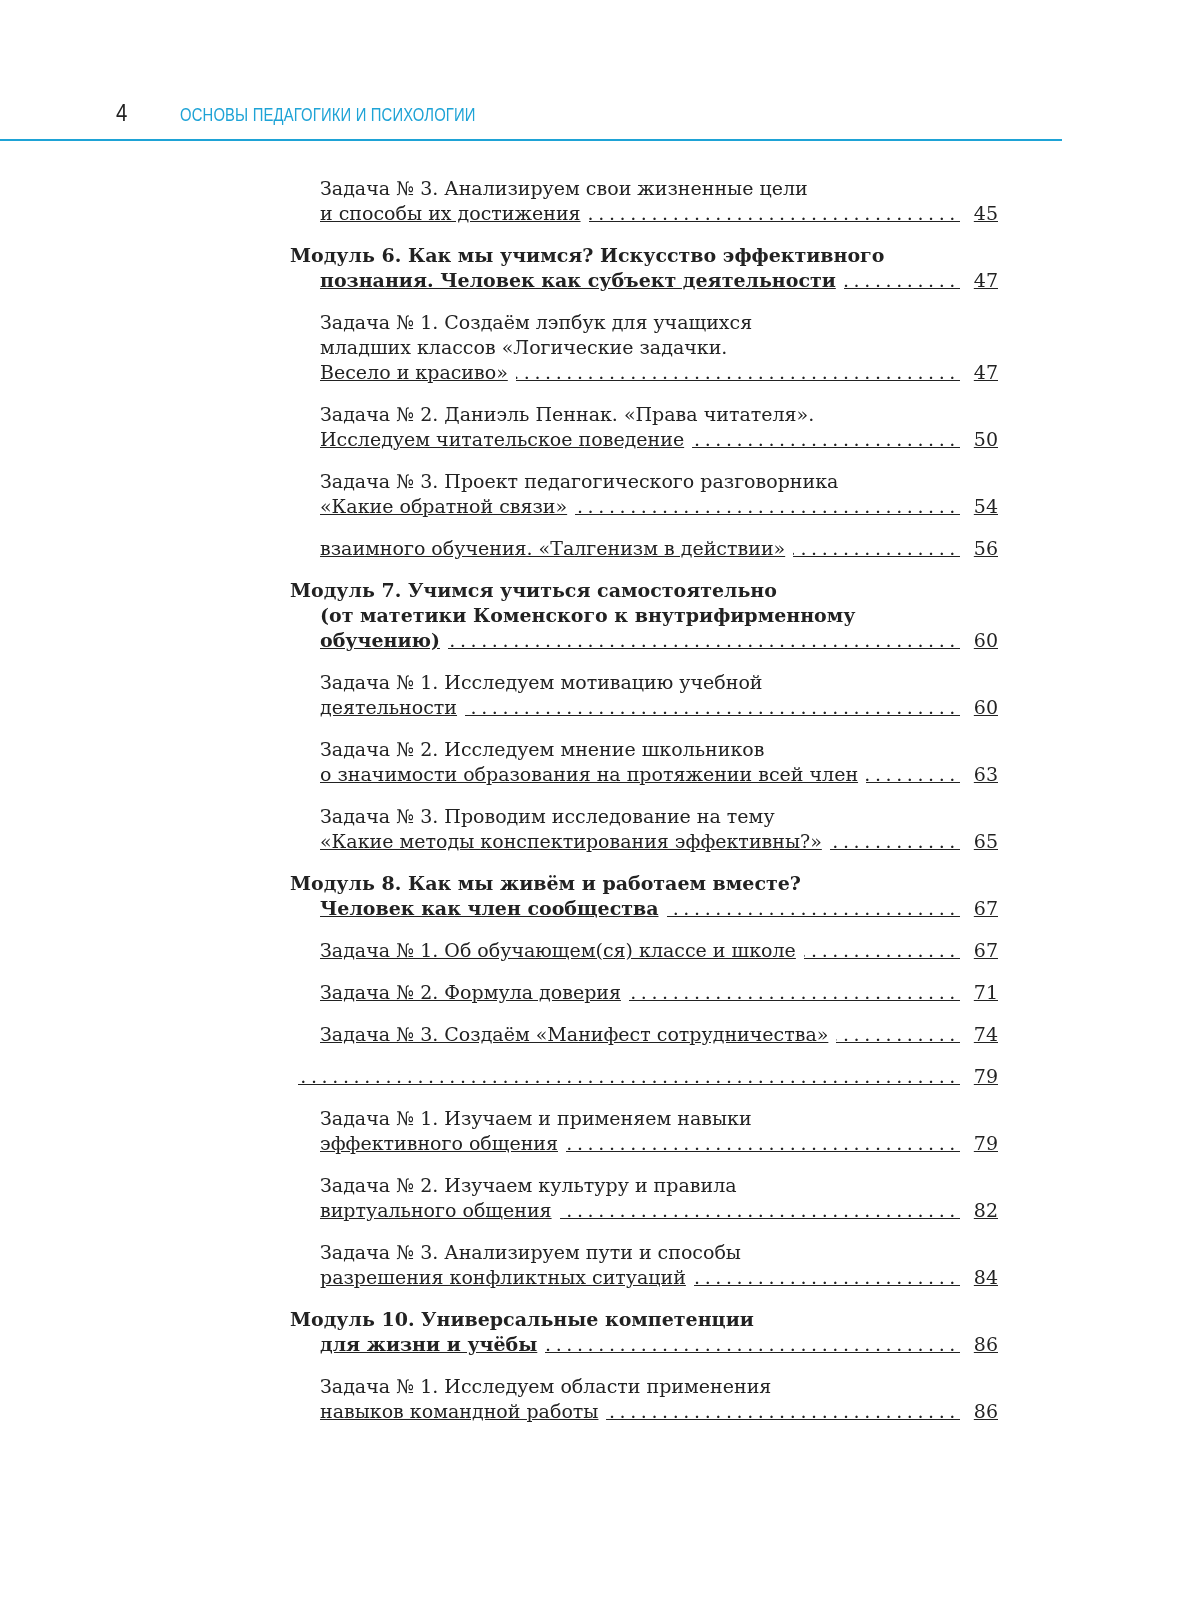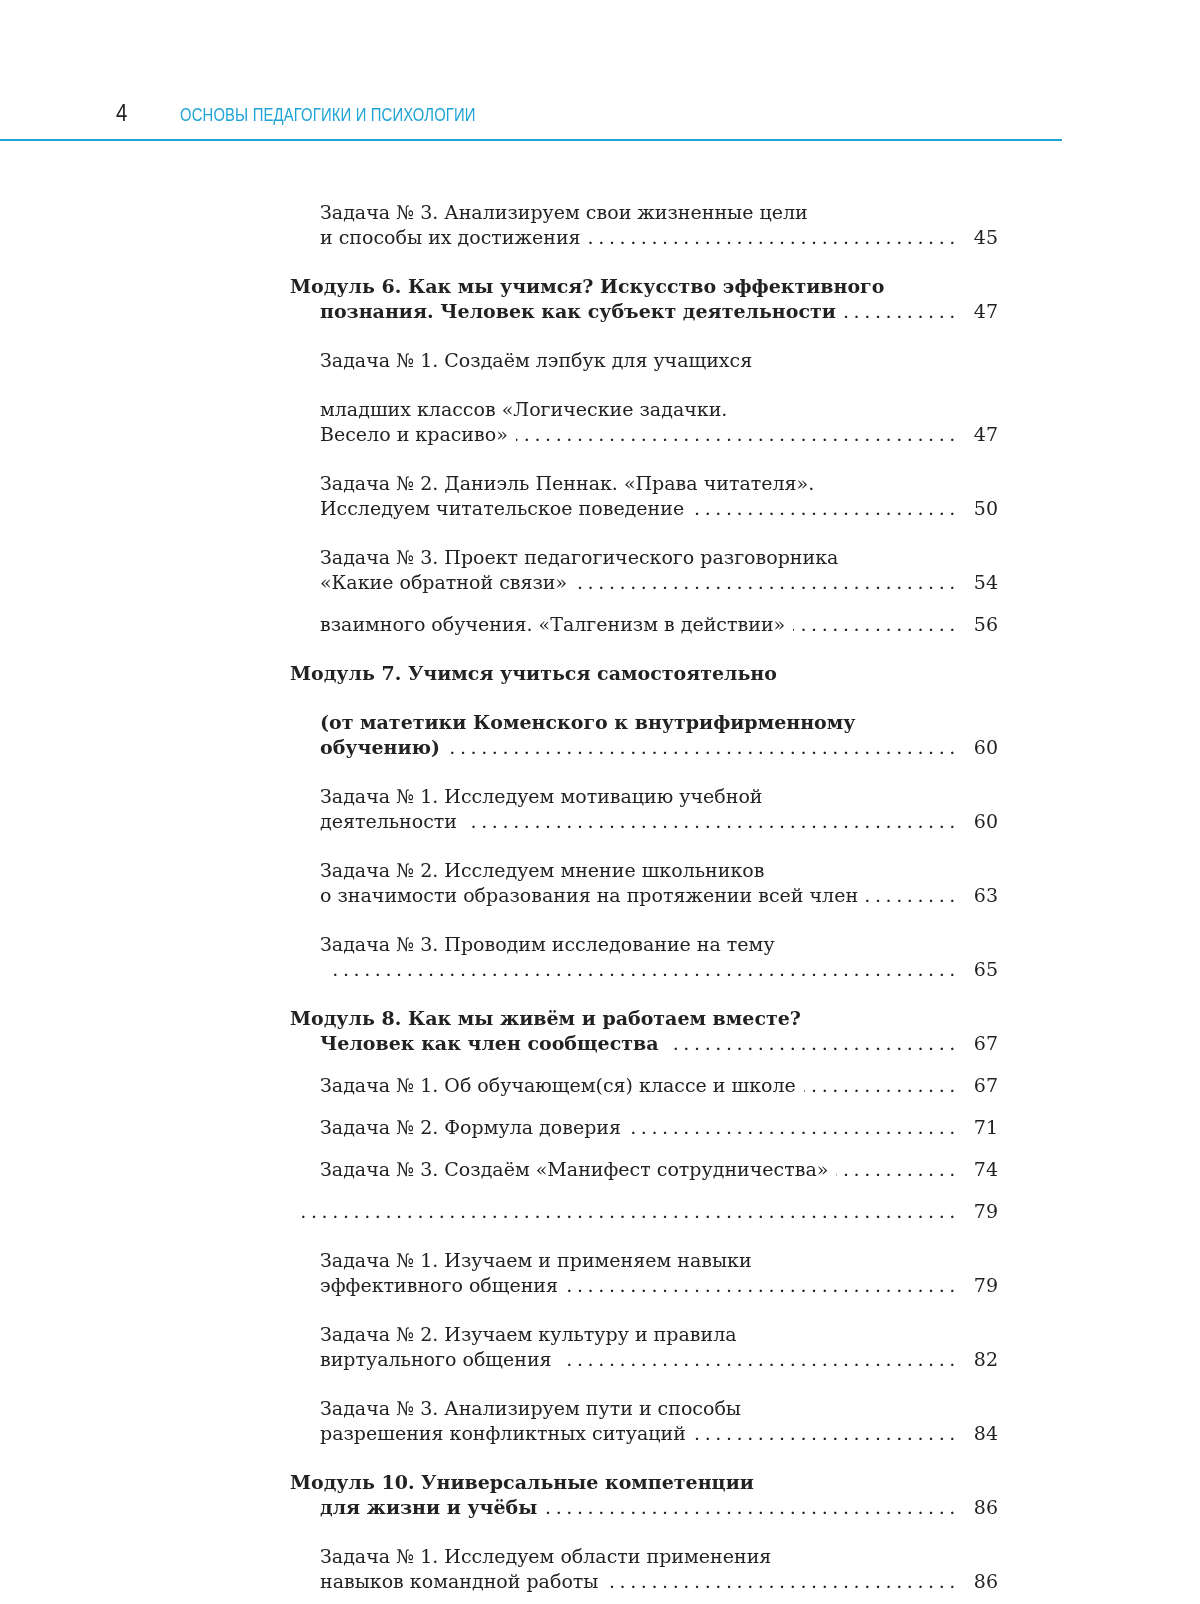--- a/index.html
+++ b/index.html
@@ -6,23 +6,23 @@
     body { width: 1200px; height: 1604px; position: relative; overflow: hidden; }
     .page-header { position: absolute; left: 0; top: 95px; width: 1062px; height: 46px; }
     .page-number { position: absolute; left: 116px; top: 4px; font-family: "Liberation Sans Narrow","Liberation Sans", sans-serif; font-size: 24px; color: #222; transform: scaleX(0.85); transform-origin: left; }
     .running-title { position: absolute; left: 180px; top: 9px; font-family: "Liberation Sans", sans-serif; font-size: 19px; color: #1ea3d6; transform: scaleX(0.78); transform-origin: left; letter-spacing: 0.2px; white-space: nowrap; }
     .header-rule { position: absolute; left: 0; top: 44px; width: 1062px; height: 2px; background: #1ea3d6; }
 
     .toc { position: absolute; left: 290px; top: 176px; width: 708px; font-family: "DejaVu Serif", "Liberation Serif", serif; color: #222; }
     .entry { position: relative; margin-bottom: 17px; font-size: 19px; line-height: 25px; }
     .entry.module { font-weight: bold; }
     .entry.task { padding-left: 30px; }
-    .entry .line { display: block; white-space: nowrap; overflow: hidden; margin-top: 24px; }
+    .entry .line { display: block; white-space: nowrap; overflow: hidden; }
     .entry.module .line.cont { padding-left: 30px; }
-    .entry .last { display: flex; align-items: flex-end; }
+    .entry .last { display: flex; align-items: flex-end; text-decoration: underline; }
     .entry .last .txt { white-space: nowrap; flex: 0 0 auto; }
     .entry .last .dots { flex: 1 1 auto; overflow: hidden; white-space: nowrap; margin: 0 10px 0 8px; font-weight: normal; letter-spacing: 4.6px; text-align: right; direction: rtl; }
     .entry .last .pg { flex: 0 0 auto; width: 28px; text-align: right; font-weight: normal; }
     .entry.module .last { padding-left: 30px; }
   </style>
 </head>
 <body>
 
 <div class="page-header">
   <span class="page-number">4</span>
@@ -100,20 +100,21 @@
       <span class="line">Задача № 2. Исследуем мнение школьников</span>
       <div class="last">
         <span class="txt">о значимости образования на протяжении всей член</span>
         <span class="dots">........................................................................................................................</span>
         <span class="pg">63</span>
       </div>
     </div>
     <div class="entry task">
       <span class="line">Задача № 3. Проводим исследование на тему</span>
       <div class="last">
+        <span class="txt">«Какие методы конспектирования эффективны?»</span>
         <span class="dots">........................................................................................................................</span>
         <span class="pg">65</span>
       </div>
     </div>
     <div class="entry module">
       <span class="line">Модуль 8. Как мы живём и работаем вместе?</span>
       <div class="last">
         <span class="txt">Человек как член сообщества</span>
         <span class="dots">........................................................................................................................</span>
         <span class="pg">67</span>

